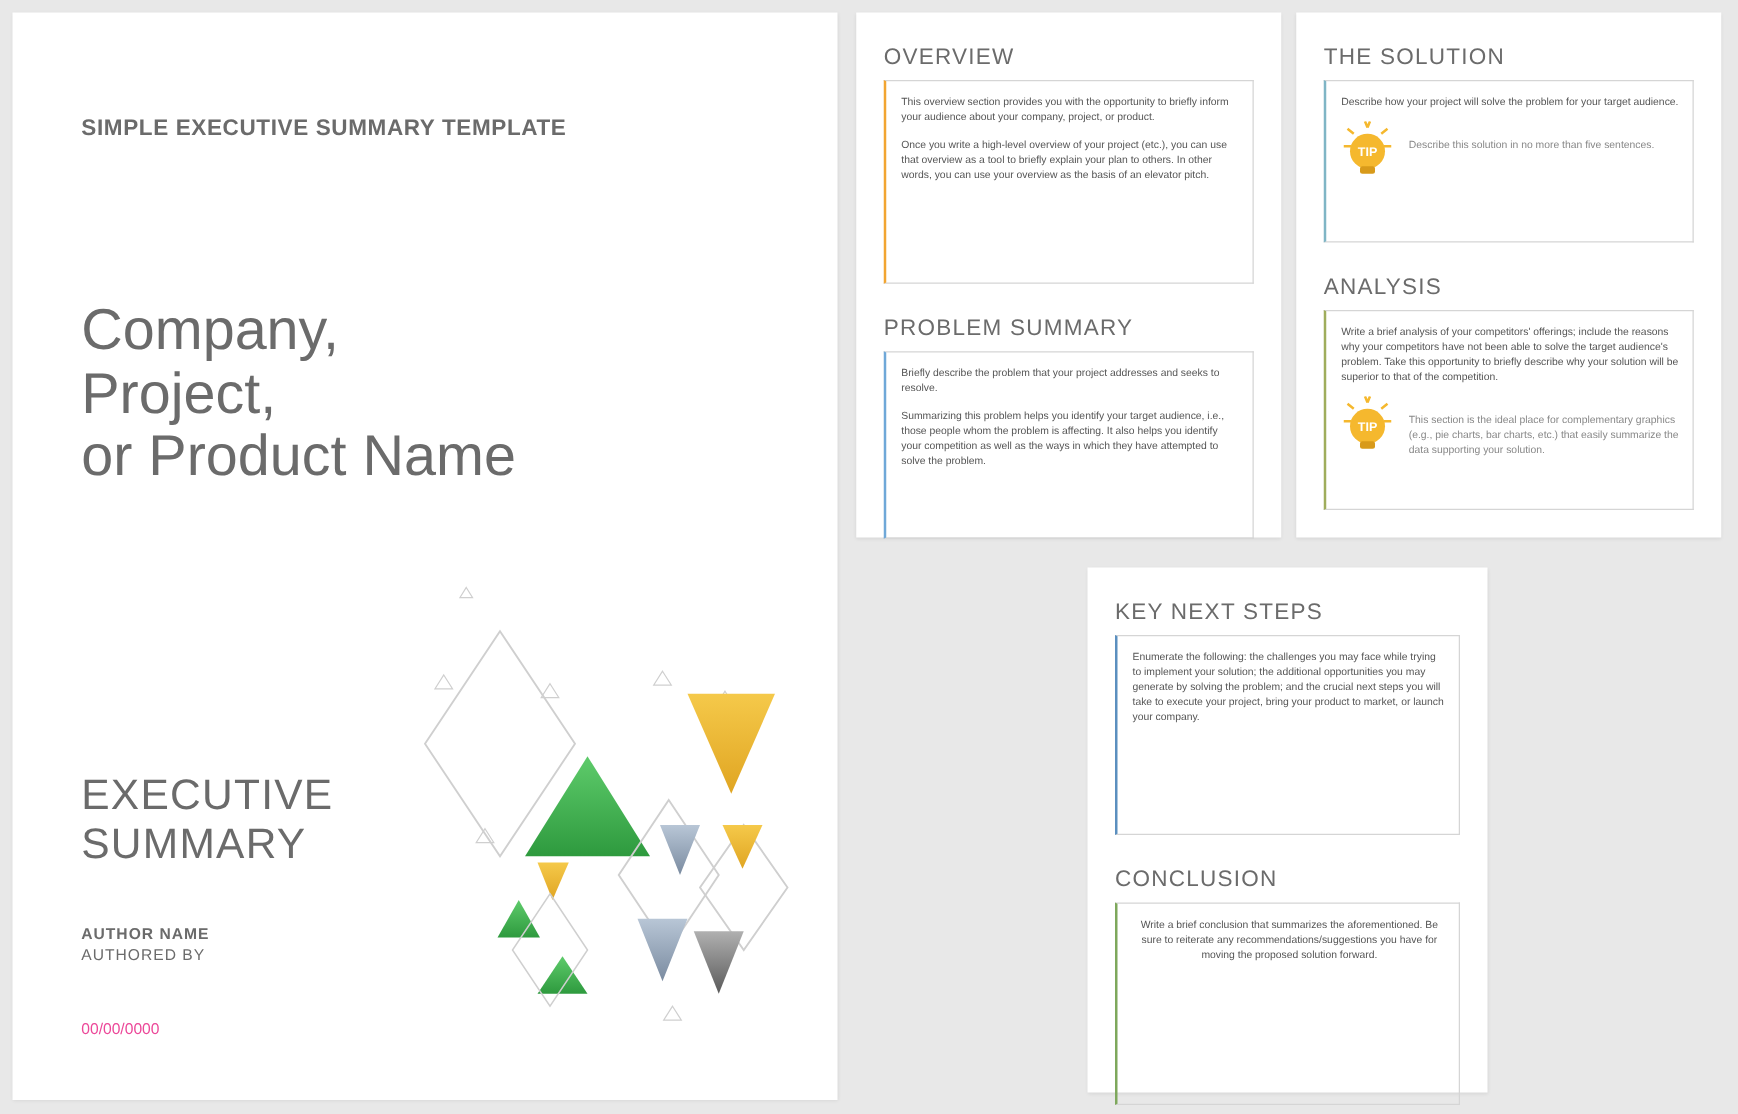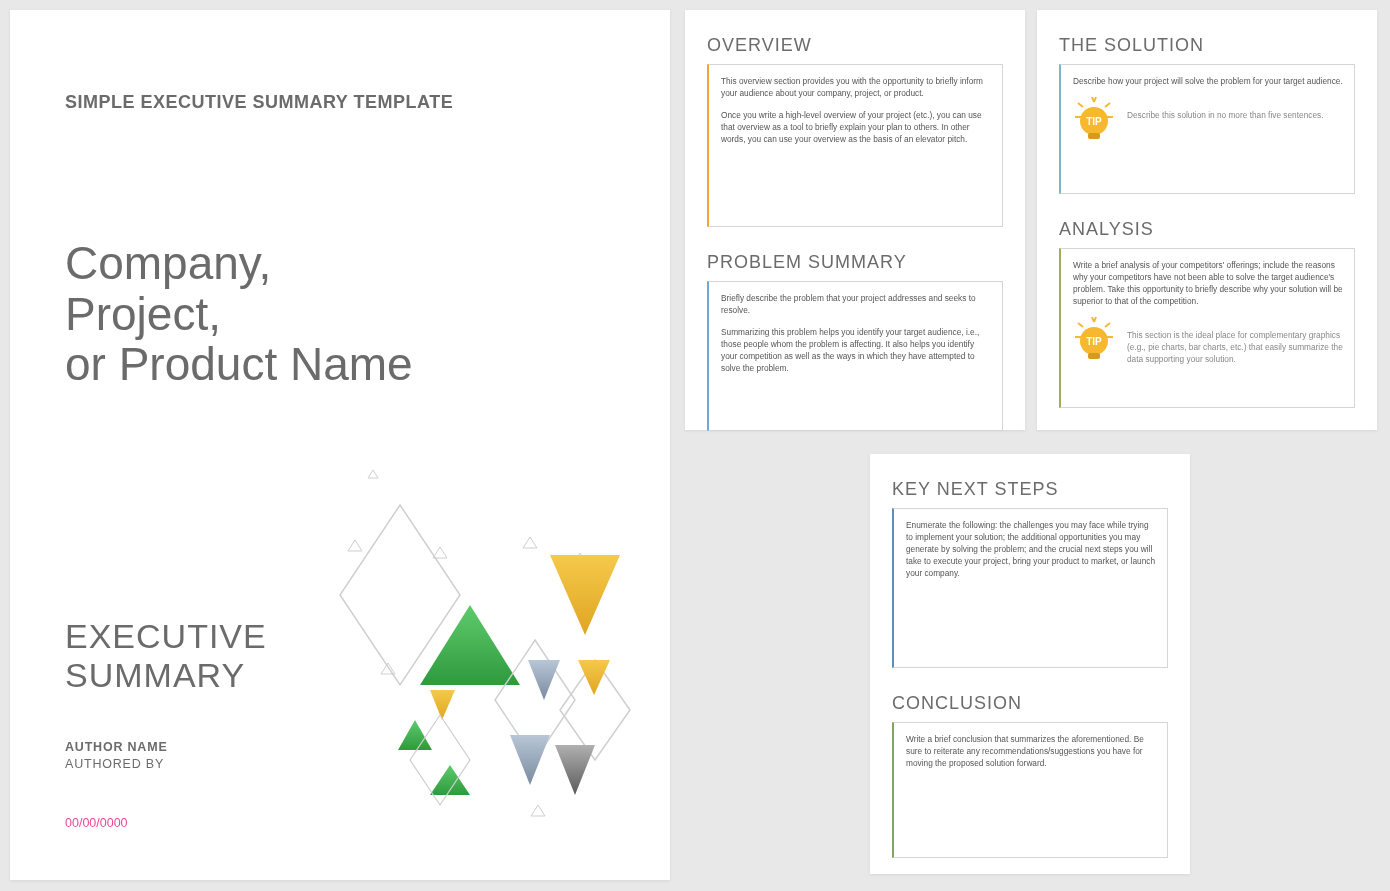--- a/index.html
+++ b/index.html
@@ -109,21 +109,21 @@
   .accent-blue   { border-left: 2px solid #6fa8d8; }
   .accent-teal   { border-left: 2px solid #7fb5c5; }
   .accent-olive  { border-left: 2px solid #9fad5c; }
   .accent-blue2  { border-left: 2px solid #5b8fbf; }
   .accent-green  { border-left: 2px solid #7ea85c; }
   .h-overview { height: 163px; }
   .h-problem  { height: 150px; }
   .h-solution { height: 130px; }
   .h-analysis { height: 160px; }
   .h-keynext  { height: 160px; }
-  .h-conclusion { height: 136px; }
+  .h-conclusion { height: 162px; text-align: center; }
   .panel .gap { height: 25px; }
 
   .tip-row {
     display: flex;
     align-items: flex-start;
     gap: 12px;
     margin-top: 6px;
   }
   .tip-icon {
     flex: 0 0 auto;

